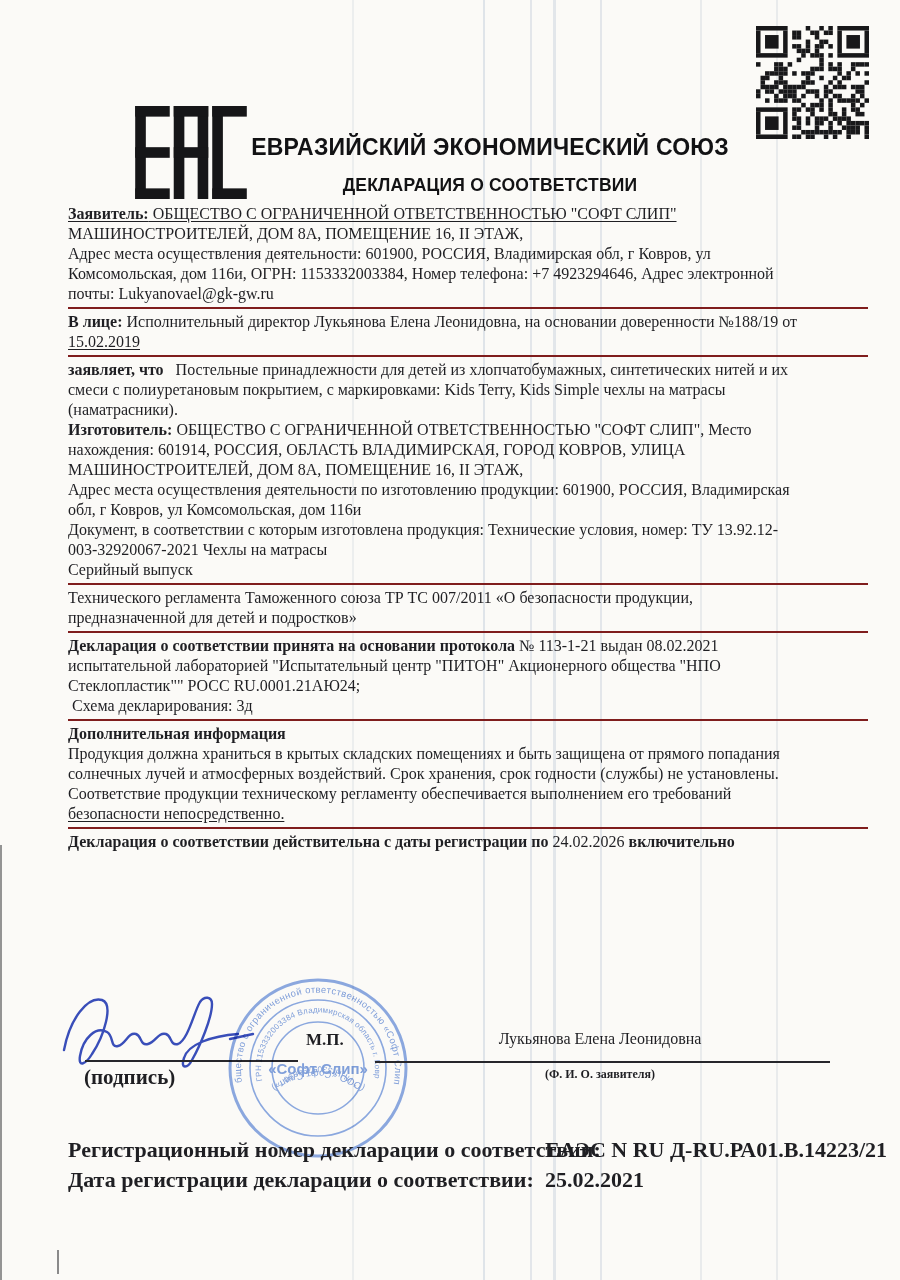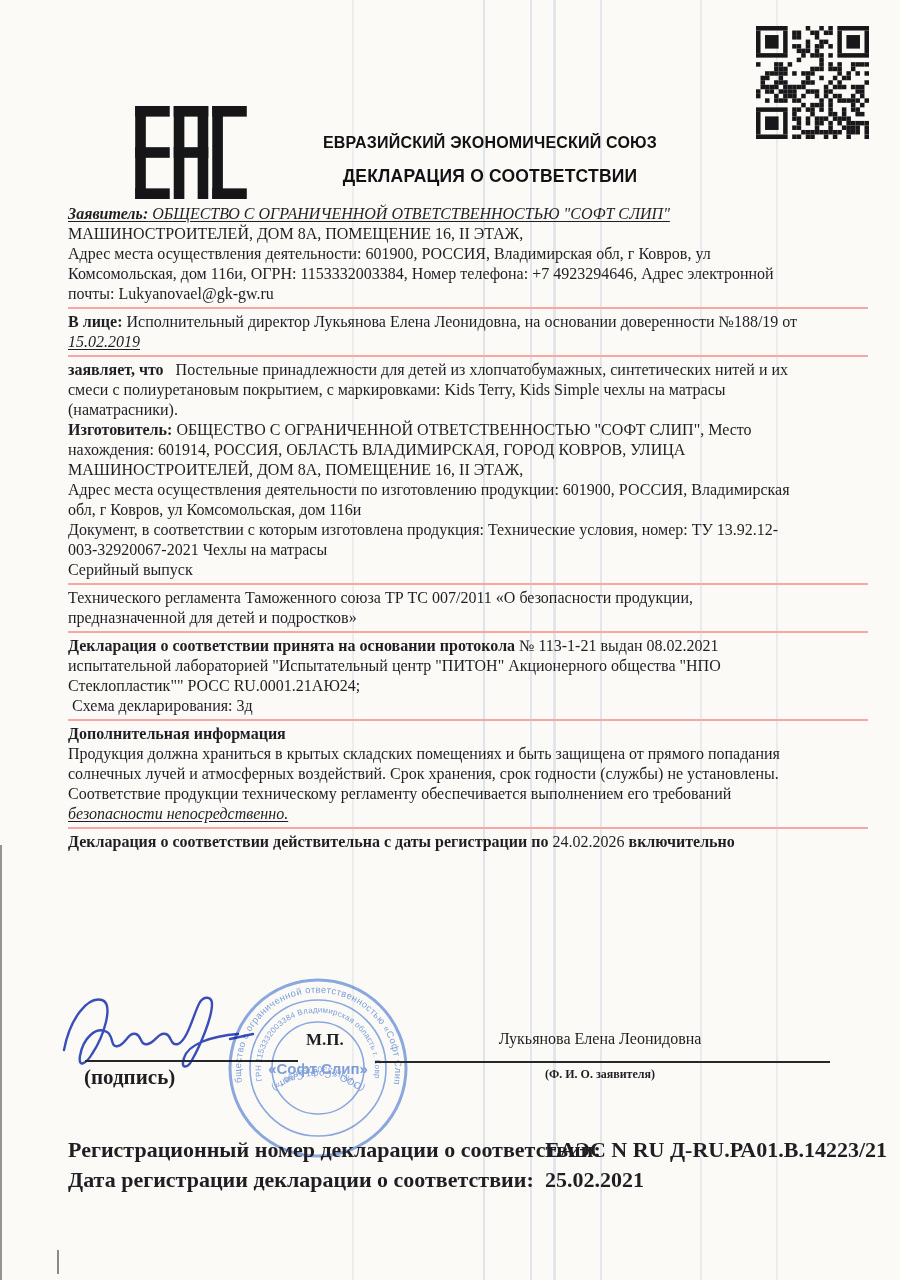--- a/index.html
+++ b/index.html
@@ -3,30 +3,30 @@
 <meta charset="utf-8">
 <style>
   html,body{margin:0;padding:0;background:#e8e8e8;}
   .page{position:relative;width:900px;height:1280px;background:#fbfaf7;overflow:hidden;
         font-family:"Liberation Serif", serif;color:#1f1f23;}
   .streak{position:absolute;top:0;bottom:0;pointer-events:none;}
   
   .eac-logo{position:absolute;left:135px;top:106px;}
   .titles{position:absolute;left:150px;top:134px;width:680px;text-align:center;
           font-family:"Liberation Sans", sans-serif;font-weight:bold;color:#121214;}
-  .title1{font-size:16px;letter-spacing:.2px;}
+  .title1{font-size:23px;letter-spacing:.2px;}
   .title2{font-size:17.5px;margin-top:14px;letter-spacing:.2px;}
   .qr{position:absolute;left:756px;top:26px;}
   
   .doc{position:absolute;left:68px;top:204px;width:800px;font-size:16px;line-height:20px;}
   .block{}
-  .block.rule{border-top:2px solid #fca5a5;margin-top:3px;padding-top:3px;}
+  .block.rule{border-top:2px solid #7f1d1d;margin-top:3px;padding-top:3px;}
   .tline{white-space:pre;}
   .bold{font-weight:bold;}
-  .und{text-decoration:underline;text-underline-offset:2px;font-style:italic;}
+  .und{text-decoration:underline;text-underline-offset:2px;}
   
   .sig-line{position:absolute;left:85px;top:1060px;width:213px;height:2px;background:#26262b;}
   .fio-line{position:absolute;left:375px;top:1061px;width:455px;height:2px;background:#26262b;}
   .podpis{position:absolute;left:84px;top:1065px;width:180px;text-align:left;font-weight:bold;font-size:21px;}
   .fio-name{position:absolute;left:420px;top:1030px;width:360px;text-align:center;font-size:16px;}
   .fio-label{position:absolute;left:420px;top:1067px;width:360px;text-align:center;font-weight:bold;font-size:12px;}
   .mp{position:absolute;left:306px;top:1030px;font-weight:bold;font-size:17px;}
   .signature-svg{position:absolute;left:52px;top:988px;mix-blend-mode:multiply;}
   .stamp-svg{position:absolute;left:226px;top:976px;mix-blend-mode:multiply;opacity:.88;}
   

